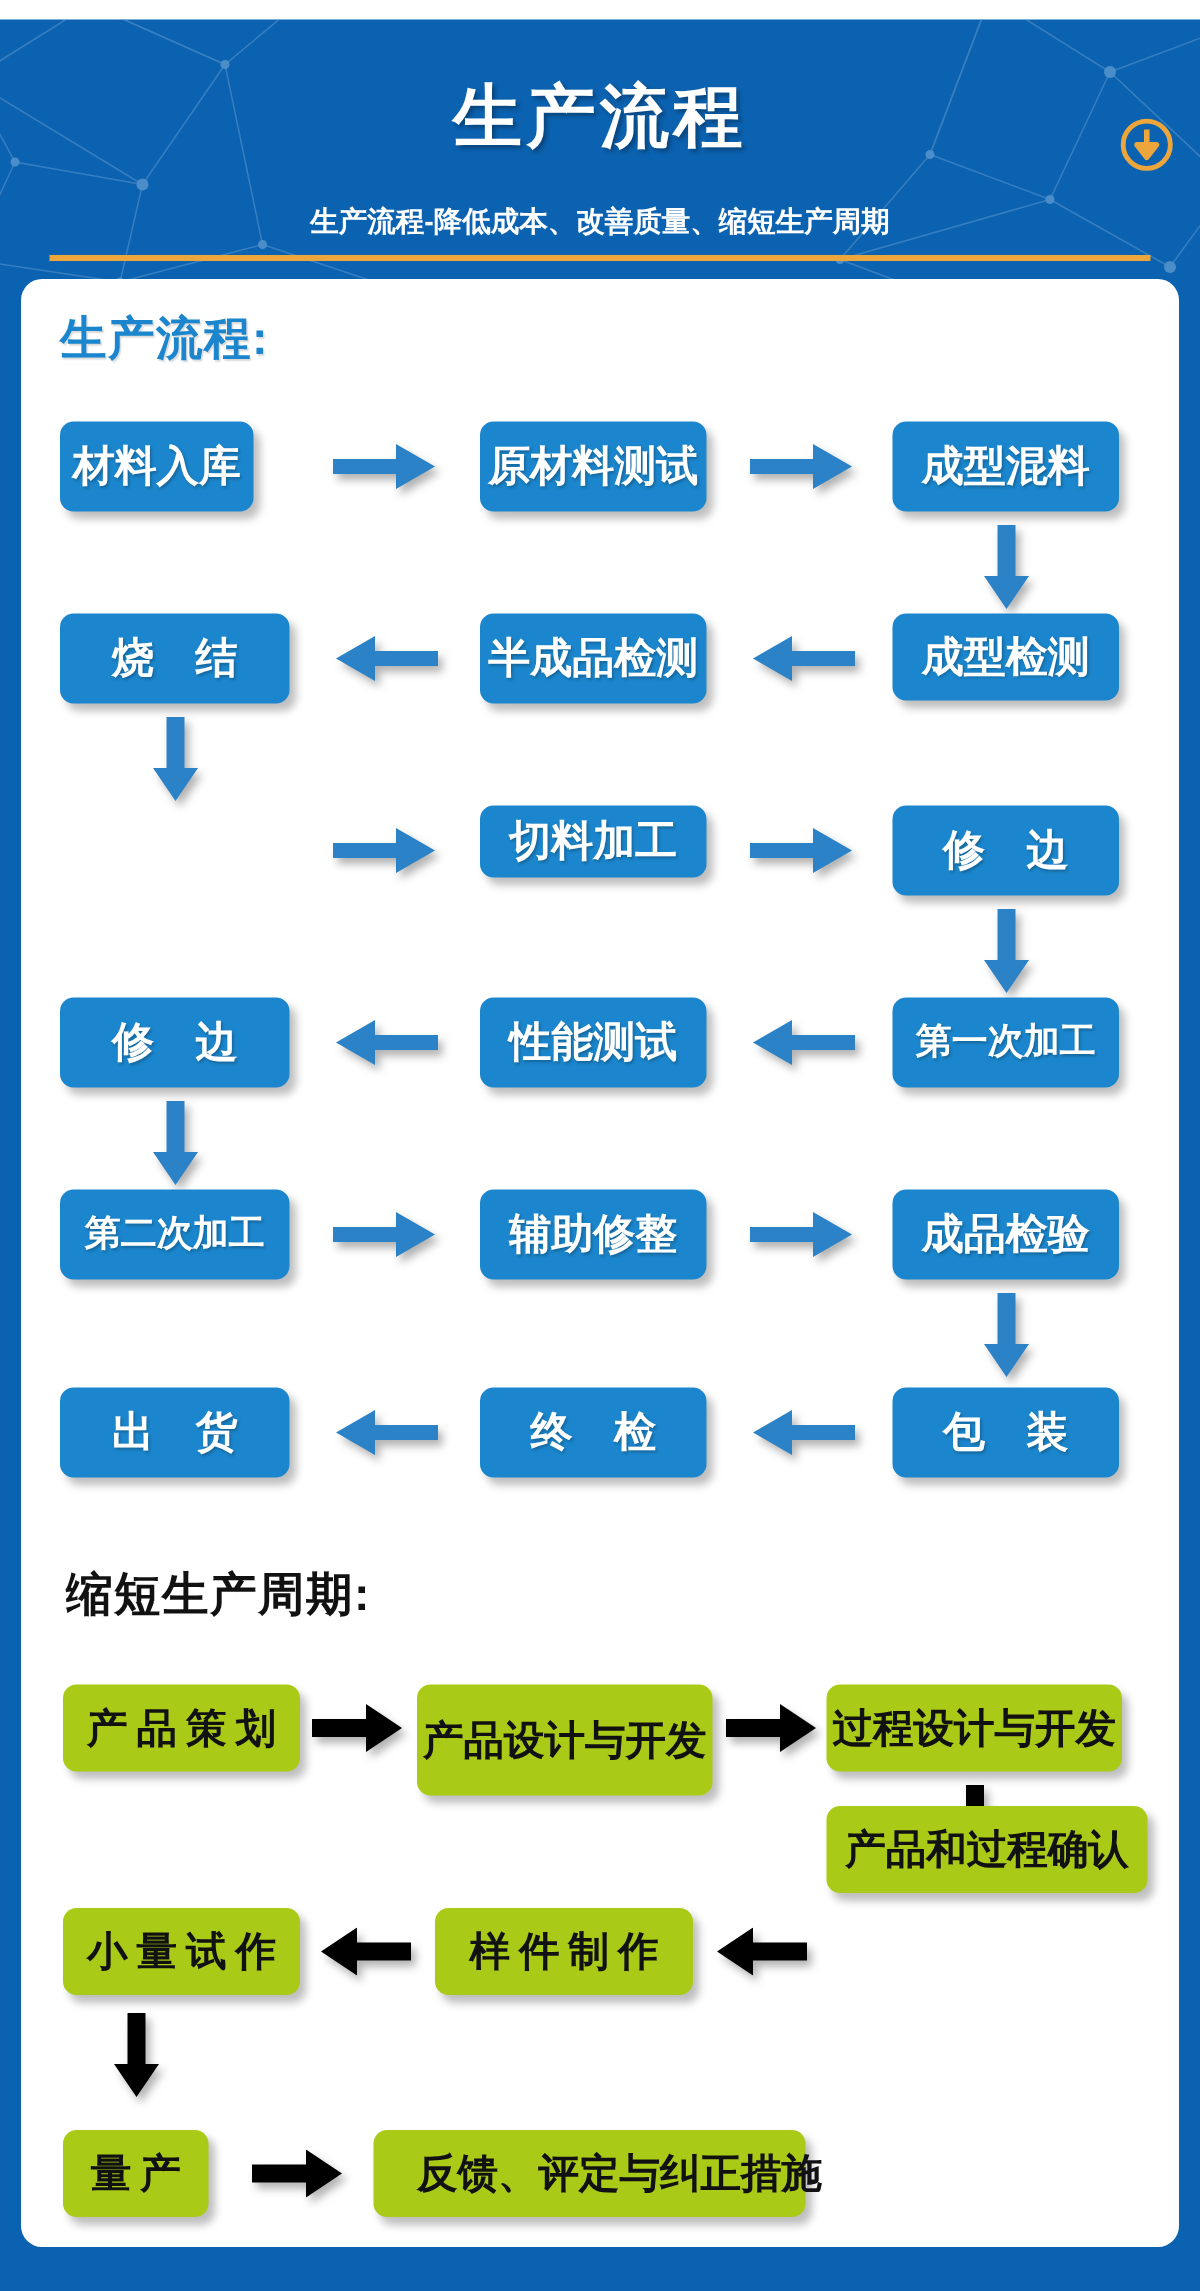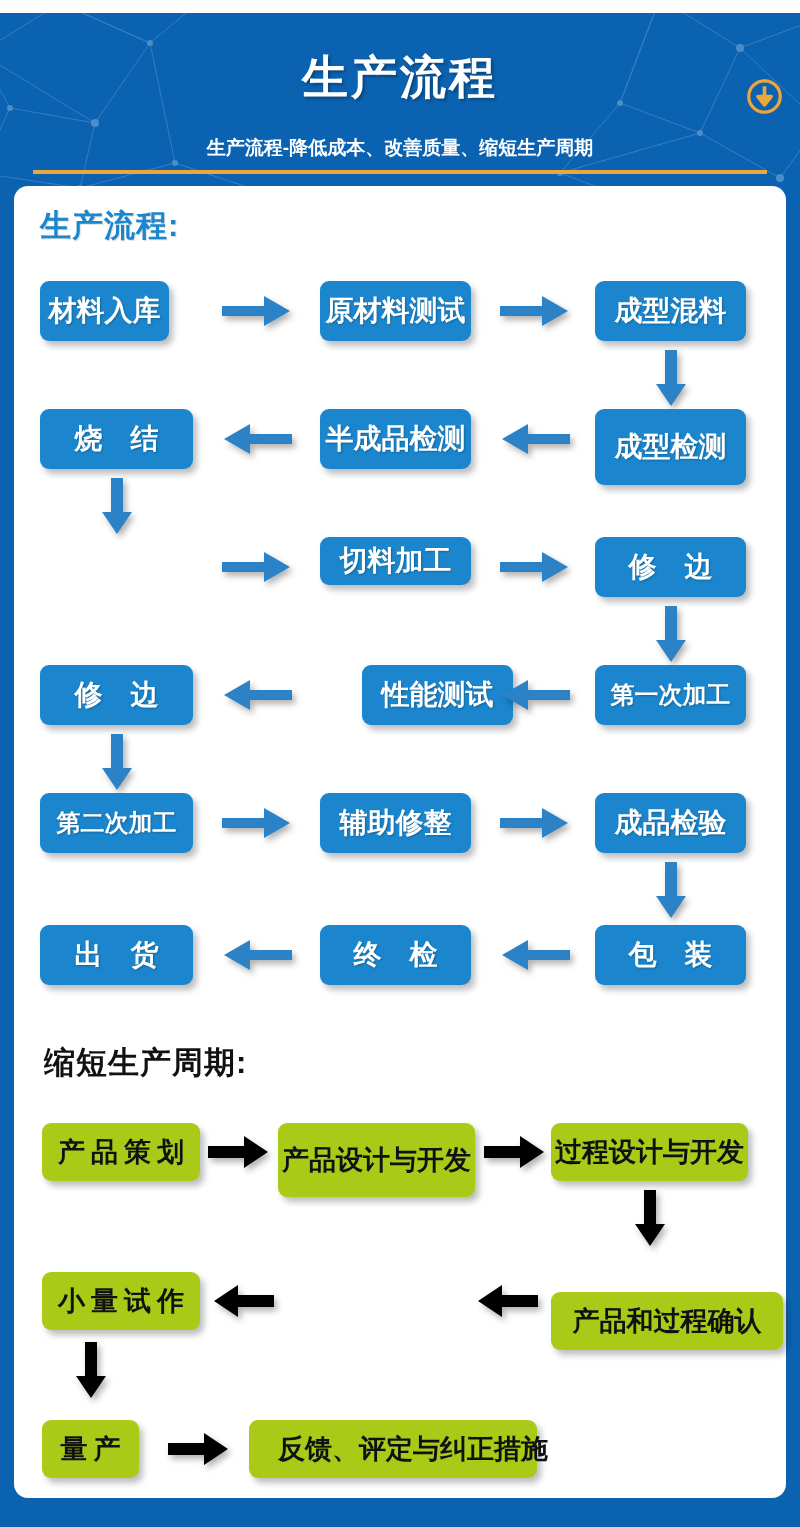--- a/index.html
+++ b/index.html
@@ -216,21 +216,21 @@
   </svg>
 
   <div class="box blue sp1" style="left:40px;  top:409px; width:153px; height:60px;">烧 结</div>
   <svg class="arrow" style="left:222px; top:423px; width:70px; height:32px;" viewBox="0 0 70 32">
     <path d="M70 11 L28 11 L28 1 L2 16 L28 31 L28 21 L70 21 Z" fill="#2c82c6"></path>
   </svg>
   <div class="box blue" style="left:320px; top:409px; width:151px; height:60px;">半成品检测</div>
   <svg class="arrow" style="left:500px; top:423px; width:70px; height:32px;" viewBox="0 0 70 32">
     <path d="M70 11 L28 11 L28 1 L2 16 L28 31 L28 21 L70 21 Z" fill="#2c82c6"></path>
   </svg>
-  <div class="box blue" style="left:595px; top:409px; width:151px; height:76px;">成型检测</div>
+  <div class="box blue" style="left:595px; top:409px; width:151px; height:58px;">成型检测</div>
 
   <svg class="arrow" style="left:101px; top:478px; width:32px; height:58px;" viewBox="0 0 32 58">
     <path d="M10 0 L22 0 L22 34 L31 34 L16 56 L1 34 L10 34 Z" fill="#2c82c6"></path>
   </svg>
 
   <svg class="arrow" style="left:222px; top:551px; width:70px; height:32px;" viewBox="0 0 70 32">
     <path d="M0 11 L42 11 L42 1 L68 16 L42 31 L42 21 L0 21 Z" fill="#2c82c6"></path>
   </svg>
   <div class="box blue" style="left:320px; top:537px; width:151px; height:48px;">切料加工</div>
   <svg class="arrow" style="left:500px; top:551px; width:70px; height:32px;" viewBox="0 0 70 32">
@@ -239,21 +239,21 @@
   <div class="box blue sp1" style="left:595px; top:537px; width:151px; height:60px;">修 边</div>
 
   <svg class="arrow" style="left:655px; top:606px; width:32px; height:58px;" viewBox="0 0 32 58">
     <path d="M10 0 L22 0 L22 34 L31 34 L16 56 L1 34 L10 34 Z" fill="#2c82c6"></path>
   </svg>
 
   <div class="box blue sp1" style="left:40px;  top:665px; width:153px; height:60px;">修 边</div>
   <svg class="arrow" style="left:222px; top:679px; width:70px; height:32px;" viewBox="0 0 70 32">
     <path d="M70 11 L28 11 L28 1 L2 16 L28 31 L28 21 L70 21 Z" fill="#2c82c6"></path>
   </svg>
-  <div class="box blue" style="left:320px; top:665px; width:151px; height:60px;margin-left:42px;">性能测试</div>
+  <div class="box blue" style="left:320px; top:665px; width:151px; height:60px;">性能测试</div>
   <svg class="arrow" style="left:500px; top:679px; width:70px; height:32px;" viewBox="0 0 70 32">
     <path d="M70 11 L28 11 L28 1 L2 16 L28 31 L28 21 L70 21 Z" fill="#2c82c6"></path>
   </svg>
   <div class="box blue small" style="left:595px; top:665px; width:151px; height:60px;">第一次加工</div>
 
   <svg class="arrow" style="left:101px; top:734px; width:32px; height:58px;" viewBox="0 0 32 58">
     <path d="M10 0 L22 0 L22 34 L31 34 L16 56 L1 34 L10 34 Z" fill="#2c82c6"></path>
   </svg>
 
   <div class="box blue small" style="left:40px;  top:793px; width:153px; height:60px;">第二次加工</div>
@@ -293,24 +293,25 @@
   <div class="box green" style="left:551px; top:1123px; width:197px; height:58px;">过程设计与开发</div>
 
   <svg class="arrow" style="left:634px; top:1190px; width:32px; height:58px;" viewBox="0 0 32 58">
     <path d="M10 0 L22 0 L22 34 L31 34 L16 56 L1 34 L10 34 Z" fill="#000000"></path>
   </svg>
 
   <div class="box green sp2" style="left:42px;  top:1272px; width:158px; height:58px;">小量试作</div>
   <svg class="arrow" style="left:212px; top:1285px; width:62px; height:32px;" viewBox="0 0 62 32">
     <path d="M62 10 L26 10 L26 0 L2 16 L26 32 L26 22 L62 22 Z" fill="#000000"></path>
   </svg>
+  <div class="box green sp2" style="left:290px; top:1272px; width:172px; height:58px;">样件制作</div>
   <svg class="arrow" style="left:476px; top:1285px; width:62px; height:32px;" viewBox="0 0 62 32">
     <path d="M62 10 L26 10 L26 0 L2 16 L26 32 L26 22 L62 22 Z" fill="#000000"></path>
   </svg>
-  <div class="box green" style="left:551px; top:1292px; width:232px; height:58px;">产品和过程确认</div>
+  <div class="box green" style="left:551px; top:1204px; width:214px; height:58px;">产品和过程确认</div>
 
   <svg class="arrow" style="left:75px; top:1342px; width:32px; height:58px;" viewBox="0 0 32 58">
     <path d="M10 0 L22 0 L22 34 L31 34 L16 56 L1 34 L10 34 Z" fill="#000000"></path>
   </svg>
 
   <div class="box green sp2" style="left:42px;  top:1420px; width:97px; height:58px;">量产</div>
   <svg class="arrow" style="left:168px; top:1433px; width:62px; height:32px;" viewBox="0 0 62 32">
     <path d="M0 10 L36 10 L36 0 L60 16 L36 32 L36 22 L0 22 Z" fill="#000000"></path>
   </svg>
   <div class="box green" style="left:249px; top:1420px; width:288px; height:58px;padding-left:40px;">反馈、评定与纠正措施</div>

